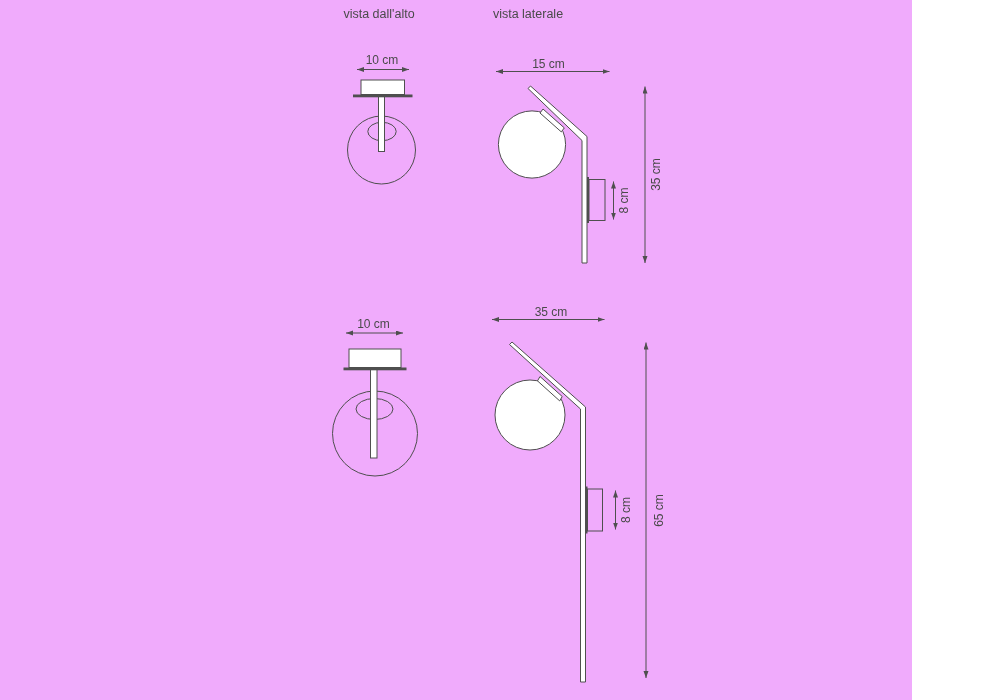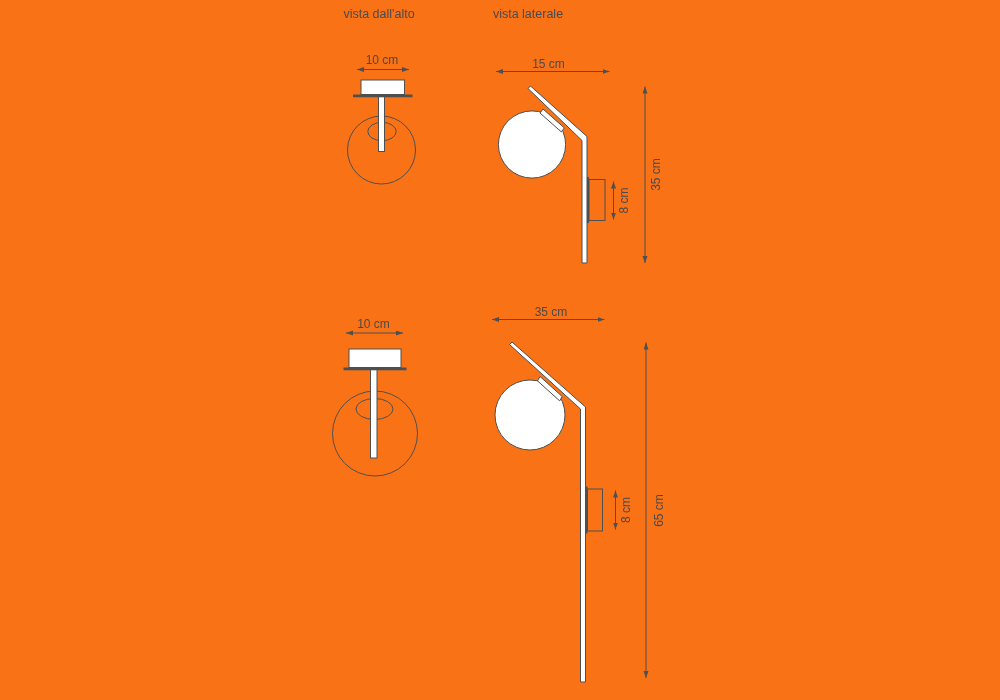--- a/index.html
+++ b/index.html
@@ -1,16 +1,16 @@
 <!DOCTYPE html>
 <html><head>
 <meta charset="utf-8">
 <style>
   html,body{margin:0;padding:0;background:#ffffff;}
-  .stage{position:relative;width:1000px;height:700px;background:#f97316;overflow:hidden;
+  .stage{position:relative;width:912px;height:700px;background:#f0abfc;overflow:hidden;
          font-family:"Liberation Sans", sans-serif;}
   svg text{font-family:"Liberation Sans", sans-serif;font-size:12px;fill:#4a4a4a;}
   svg text.hdr{font-size:12.5px;}
   .ln{stroke:#4f4f4f;stroke-width:1;fill:none;}
   .wf{stroke:#4f4f4f;stroke-width:1;fill:#ffffff;}
   .df{fill:#4f4f4f;stroke:none;}
   .dim{stroke:#4f4f4f;stroke-width:1;fill:none;}
 </style>
 </head>
 <body>

